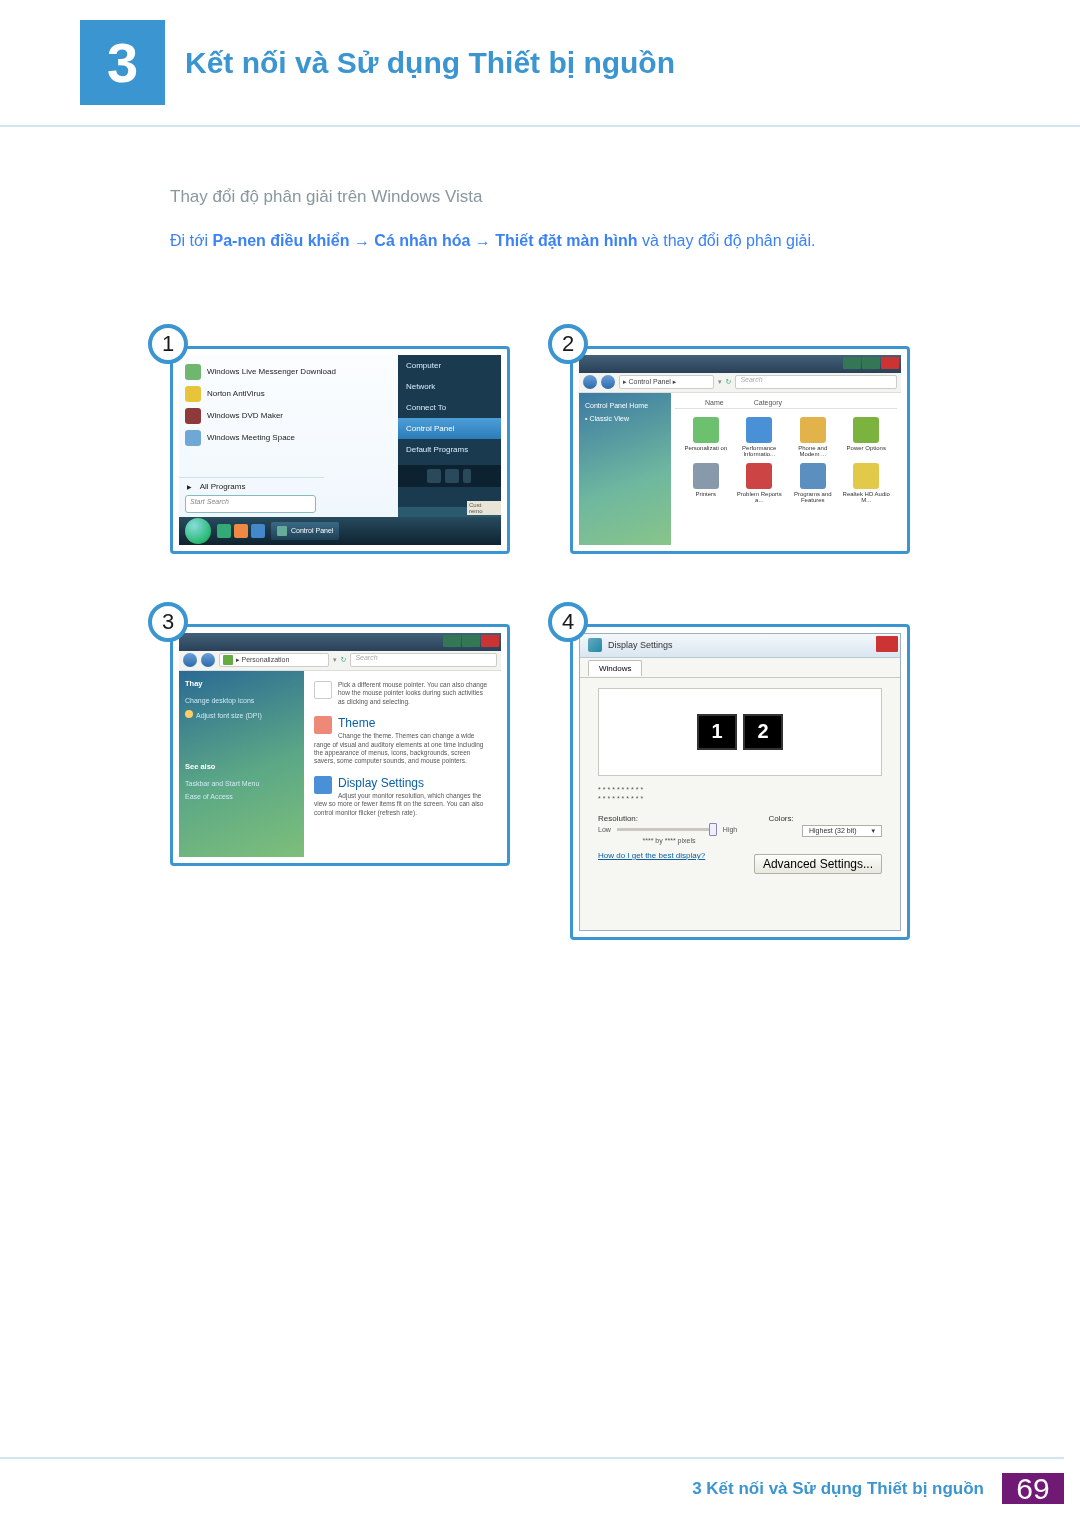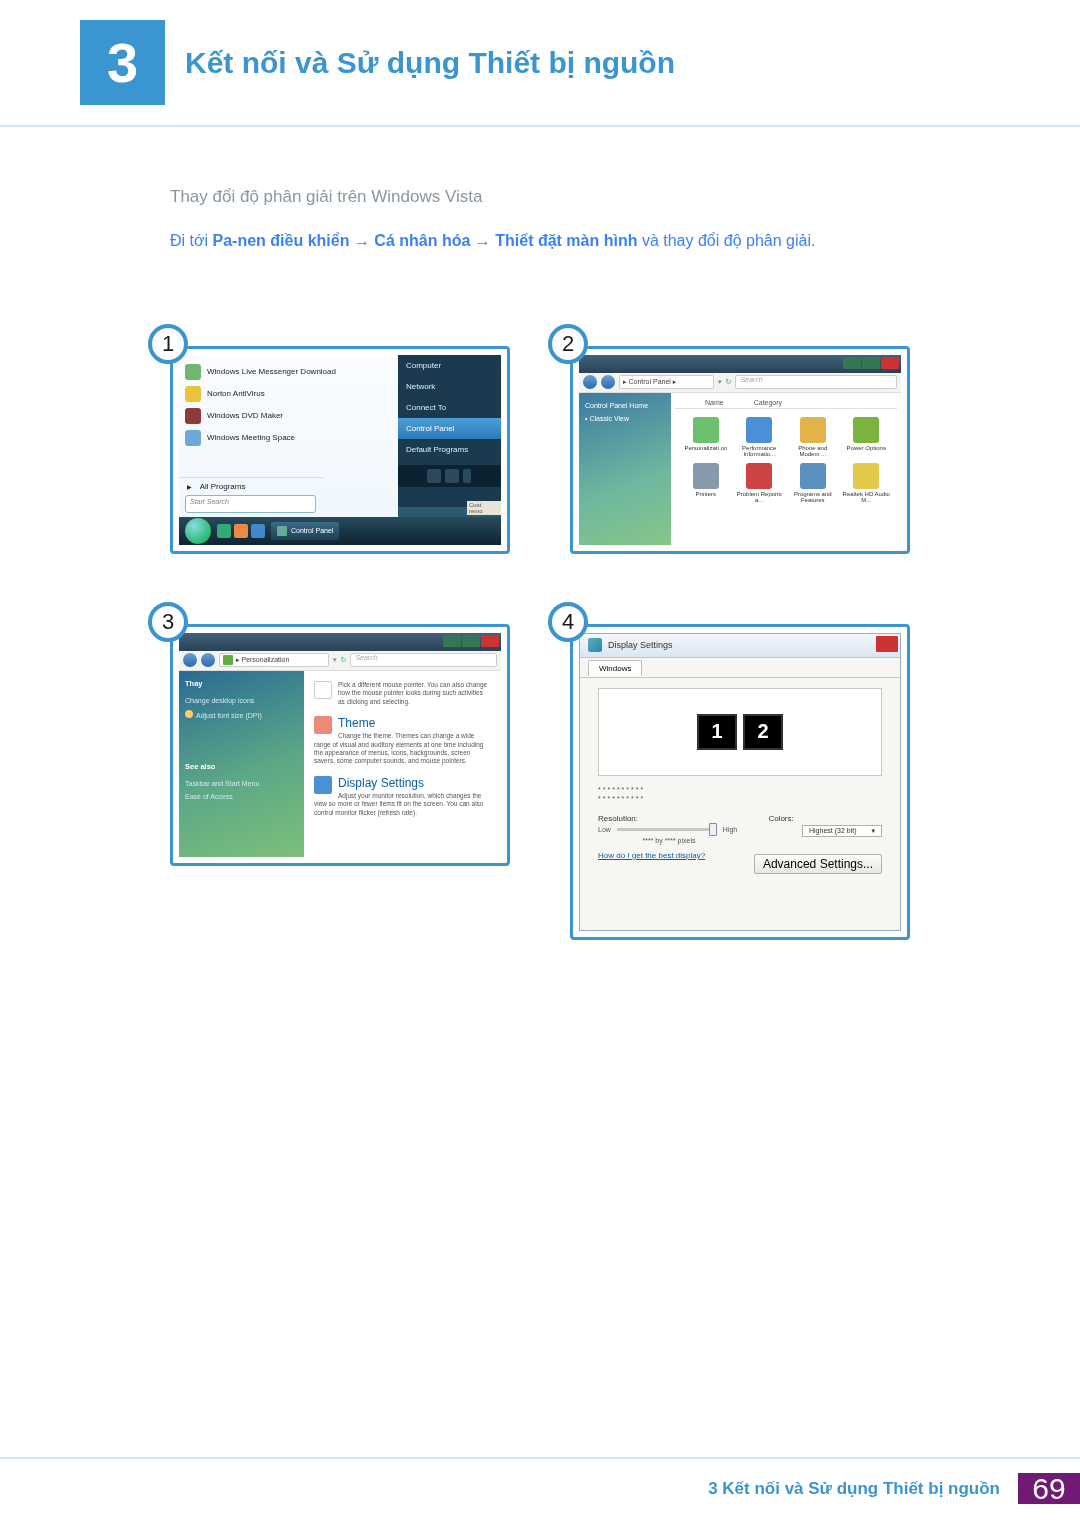--- a/index.html
+++ b/index.html
@@ -86,21 +86,21 @@
 .ds-track { flex: 1; height: 3px; background: #c8c8c0; position: relative; max-width: 100px; }
 .ds-thumb { position: absolute; right: 0; top: -5px; width: 8px; height: 13px; background: #eef; border: 1px solid #88a; border-radius: 1px; }
 .ds-res-t { text-align: center; font-size: 7px; color: #555; margin-top: 4px; }
 .ds-link { font-size: 8px; color: #0b5fa5; text-decoration: underline; margin-top: 0; display: inline-block; }
 .ds-advbtn { float: right; padding: 2px 8px; font-size: 12px; border: 1px solid #b0b0a8; background: linear-gradient(180deg,#fdfdfa,#e8e8e0); border-radius: 2px; margin-top: 10px; }
 .ds-colors-sel { float: right; padding: 1px 6px; font-size: 7px; border: 1px solid #b0b0a8; background: #fff; min-width: 80px; margin-top: 2px; }
 .ds-btns { text-align: right; padding: 6px 10px; background: #f0efe8; border-top: 1px solid #d8d8d0; font-size: 8px; }
 .ds-btns button { padding: 2px 14px; font-size: 8px; border: 1px solid #b0b0a8; background: linear-gradient(180deg,#fdfdfa,#e8e8e0); border-radius: 2px; margin-left: 4px; }
 .ds-btns button.dis { color: #a0a098; }
 
-.footer { position: absolute; bottom: 0; left: 0; right: 0; height: 70px; border-top: 2px solid #d0e4f2; }
+.footer { position: absolute; bottom: 0; left: 0; right: 16px; height: 70px; border-top: 2px solid #d0e4f2; }
 .footer-inner { position: absolute; right: 0; top: 14px; display: flex; align-items: center; }
 .footer-text { font-size: 17px; color: #3b95d1; font-weight: bold; margin-right: 18px; }
 .footer-num { width: 62px; height: 31px; background: #701a75; color: #fff; display: flex; align-items: center; justify-content: center; font-size: 30px; }
 </style>
 </head>
 <body>
 
 <div class="header">
   <div class="chapter-badge">3</div>
   <div class="chapter-title">Kết nối và Sử dụng Thiết bị nguồn</div>

